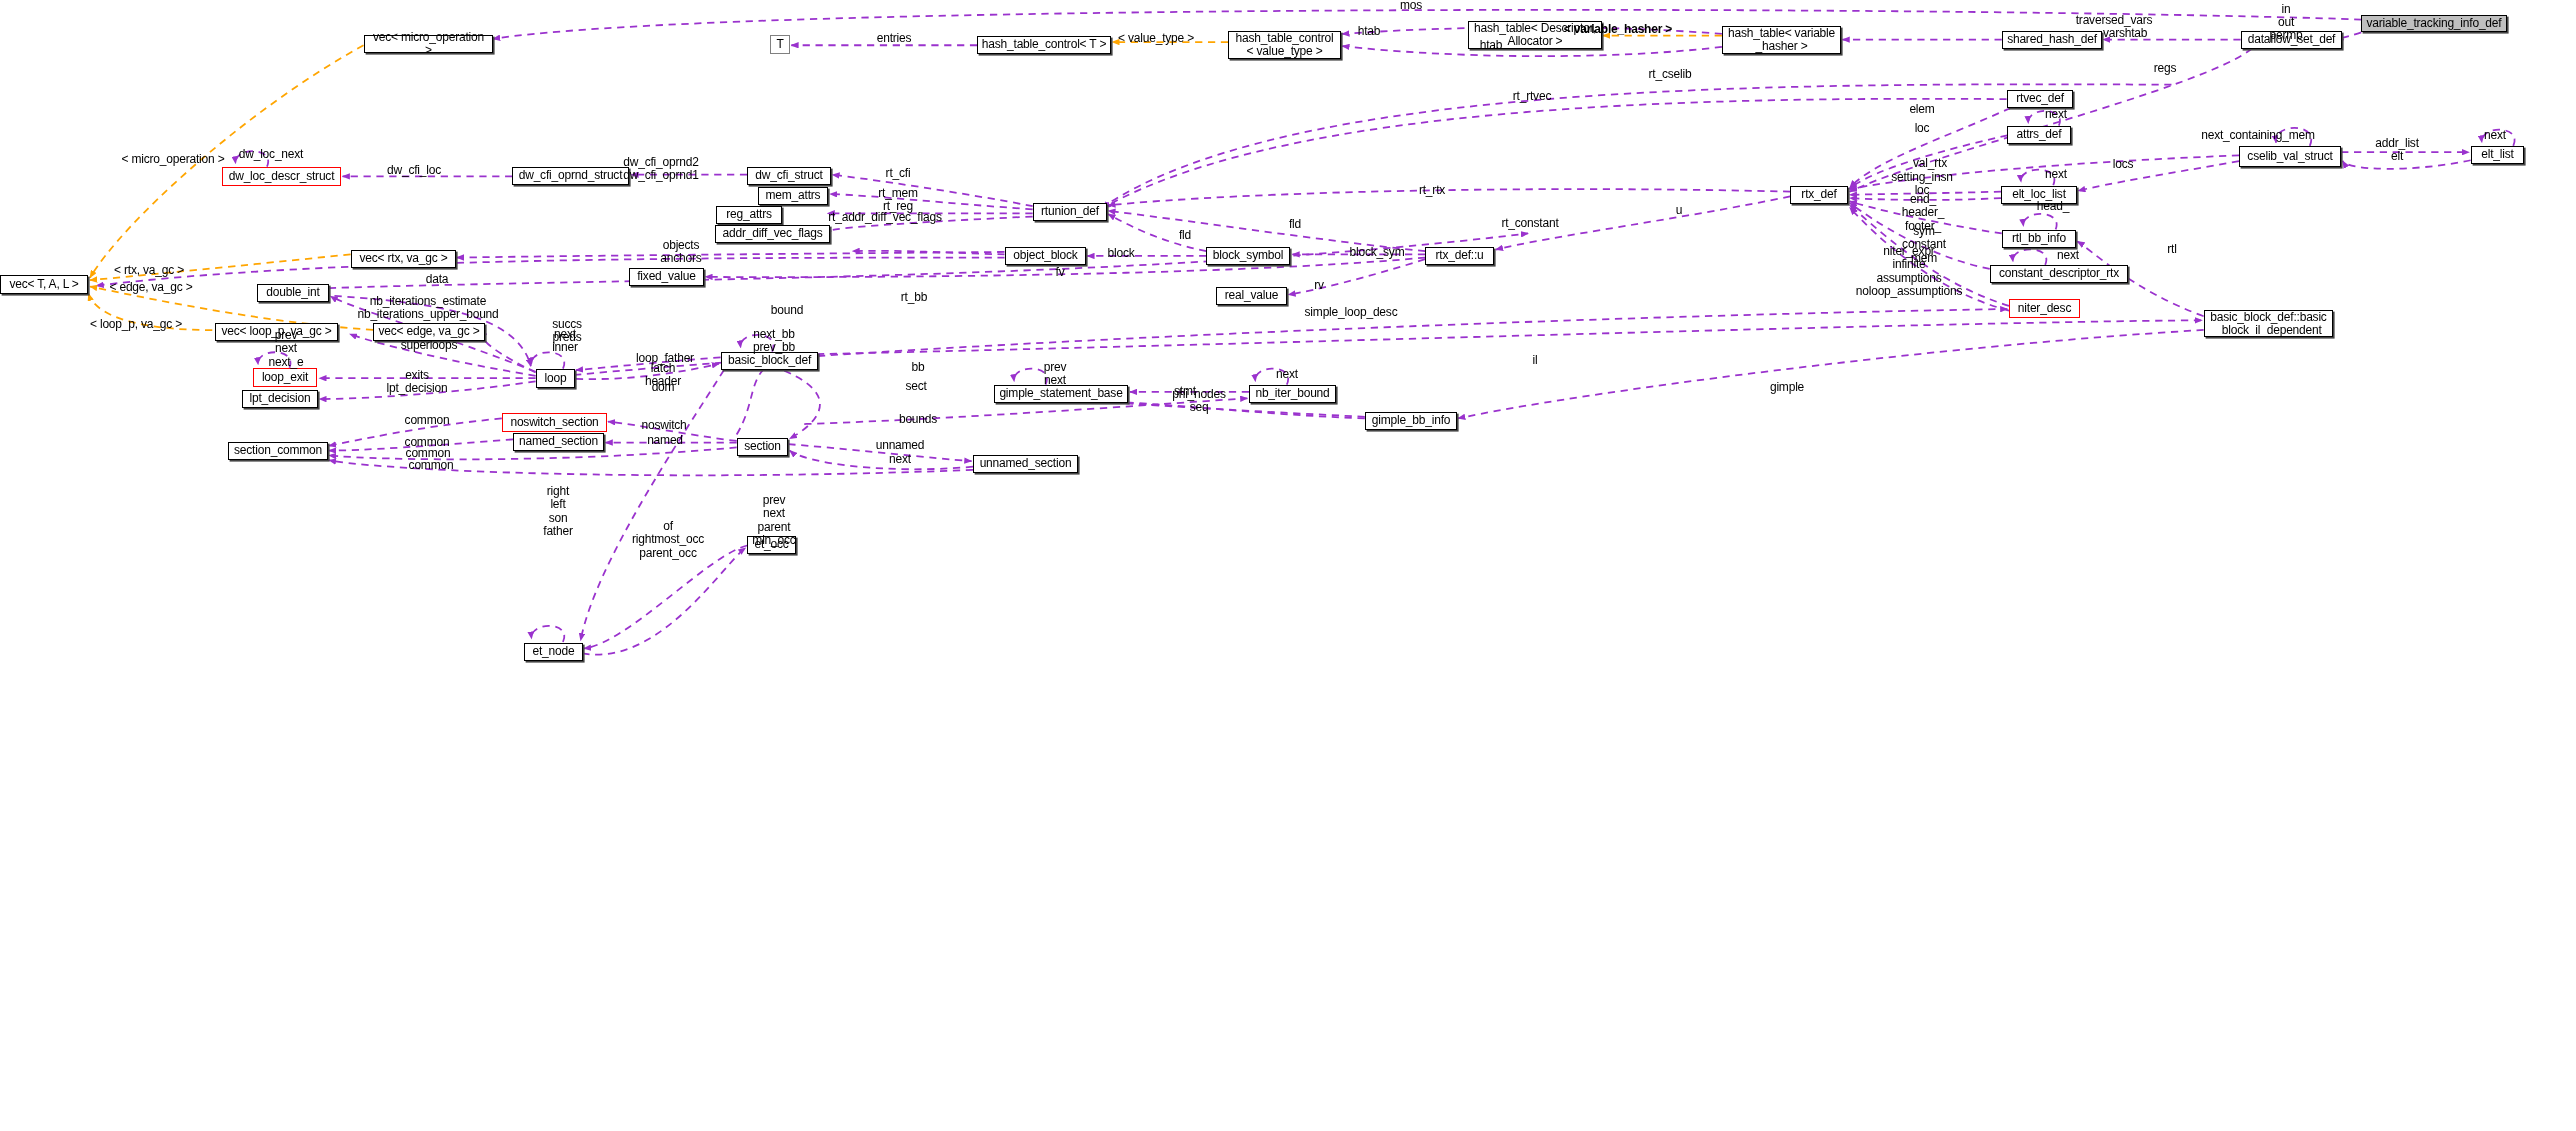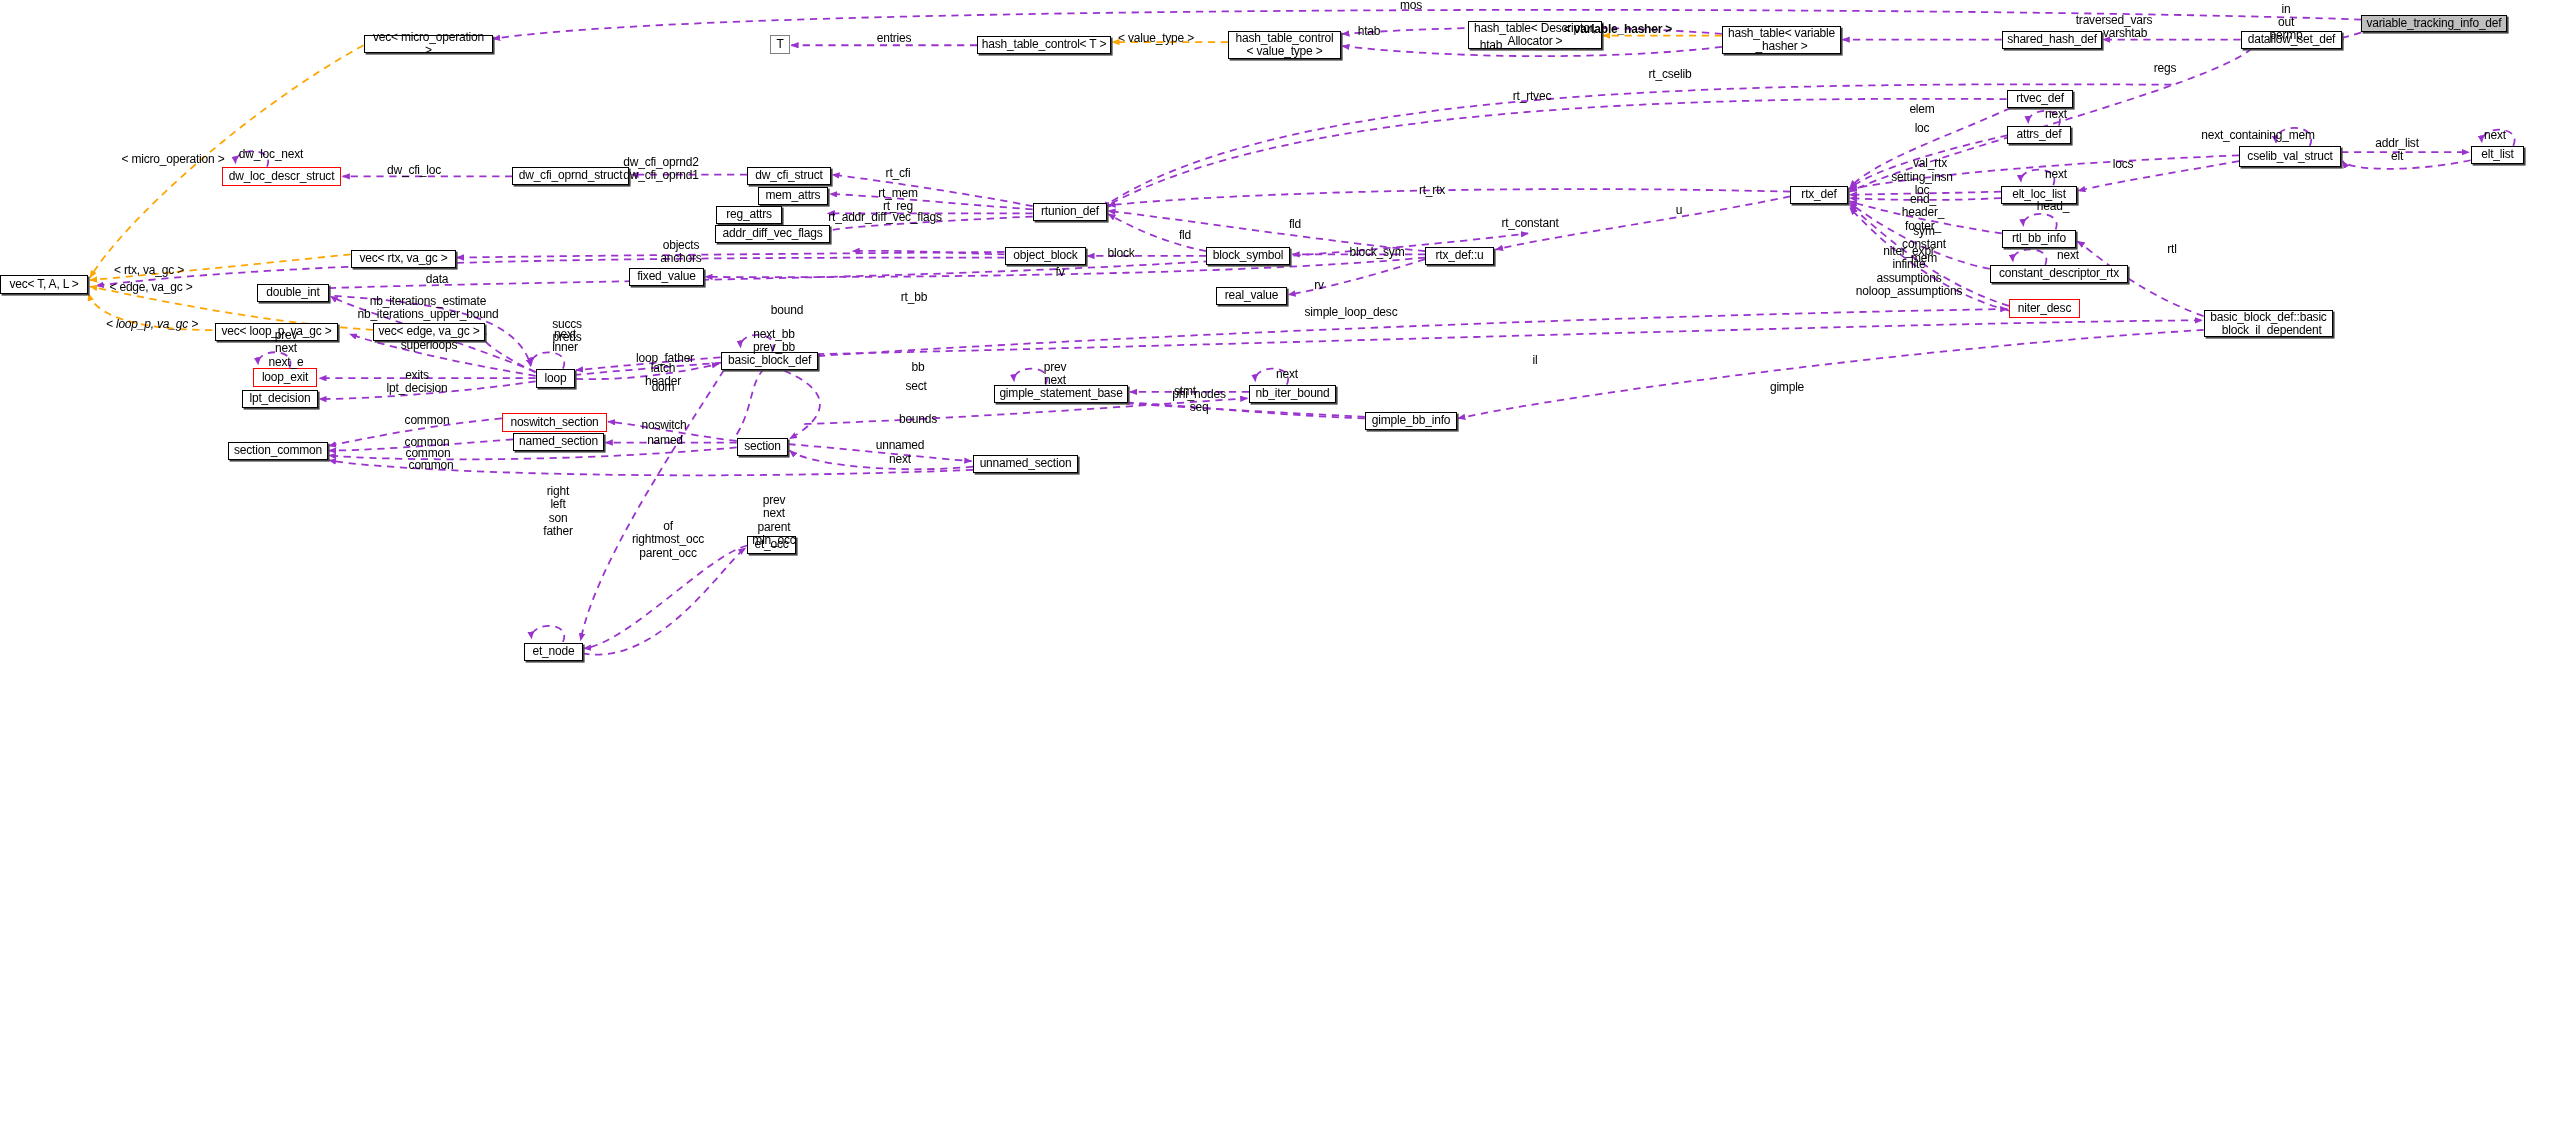--- a/index.html
+++ b/index.html
@@ -375,21 +375,21 @@
 infinite
 assumptions
 noloop_assumptions</div>
       <div class="edge-label" style="left: 1060px; top: 273px;">fv</div>
       <div class="edge-label" style="left: 151px; top: 288px;">&lt; edge, va_gc &gt;</div>
       <div class="edge-label" style="left: 1319px; top: 286px;">rv</div>
       <div class="edge-label" style="left: 428px; top: 308px;">nb_iterations_estimate
 nb_iterations_upper_bound</div>
       <div class="edge-label" style="left: 787px; top: 311px;">bound</div>
       <div class="edge-label" style="left: 1351px; top: 313px;">simple_loop_desc</div>
-      <div class="edge-label" style="left: 152px; top: 325px; font-style: italic;">&lt; loop_p, va_gc &gt;</div>
+      <div class="edge-label" style="left: 136px; top: 325px;">&lt; loop_p, va_gc &gt;</div>
       <div class="edge-label" style="left: 567px; top: 331px;">succs
 preds</div>
       <div class="edge-label" style="left: 286px; top: 349px;">prev
 next
 next_e</div>
       <div class="edge-label" style="left: 429px; top: 346px;">superloops</div>
       <div class="edge-label" style="left: 774px; top: 341px;">next_bb
 prev_bb</div>
       <div class="edge-label" style="left: 565px; top: 341px;">next
 inner</div>

